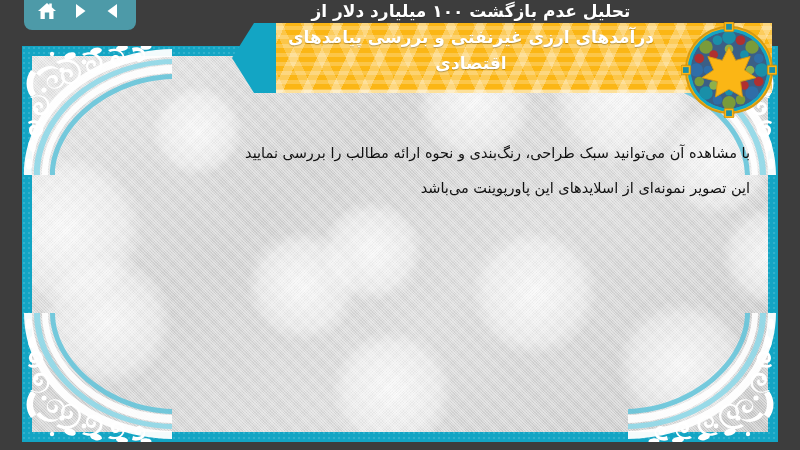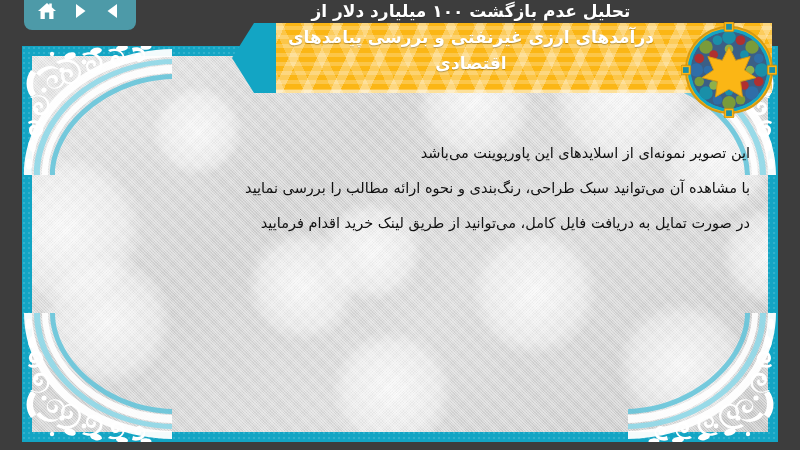--- a/index.html
+++ b/index.html
@@ -422,18 +422,17 @@
     <div class="nav-btn" title="home">
       <svg width="20" height="19" viewBox="0 0 20 19" xmlns="http://www.w3.org/2000/svg">
         <path d="M10 1 L19 9 L16.5 9 L16.5 17 L3.5 17 L3.5 9 L1 9 Z" fill="#ffffff"></path>
         <rect x="7.8" y="10.5" width="4.4" height="6.5" fill="#4d9aa8"></rect>
         <rect x="12.2" y="1.5" width="2.6" height="4" fill="#ffffff"></rect>
       </svg>
     </div>
   </div>
 
   <div class="body-text">
+    <span class="line">با مشاهده آن می‌توانید سبک طراحی، رنگ‌بندی و نحوه ارائه مطالب را بررسی نمایید</span>
     <span class="line l1">این تصویر نمونه‌ای از اسلایدهای این پاورپوینت می‌باشد</span>
-    <span class="line">با مشاهده آن می‌توانید سبک طراحی، رنگ‌بندی و نحوه ارائه مطالب را بررسی نمایید</span>
-    <span class="line">در صورت تمایل به دریافت فایل کامل، می‌توانید از طریق لینک خرید اقدام فرمایید</span>
   </div>
 
 </div>
 
 </body></html>

